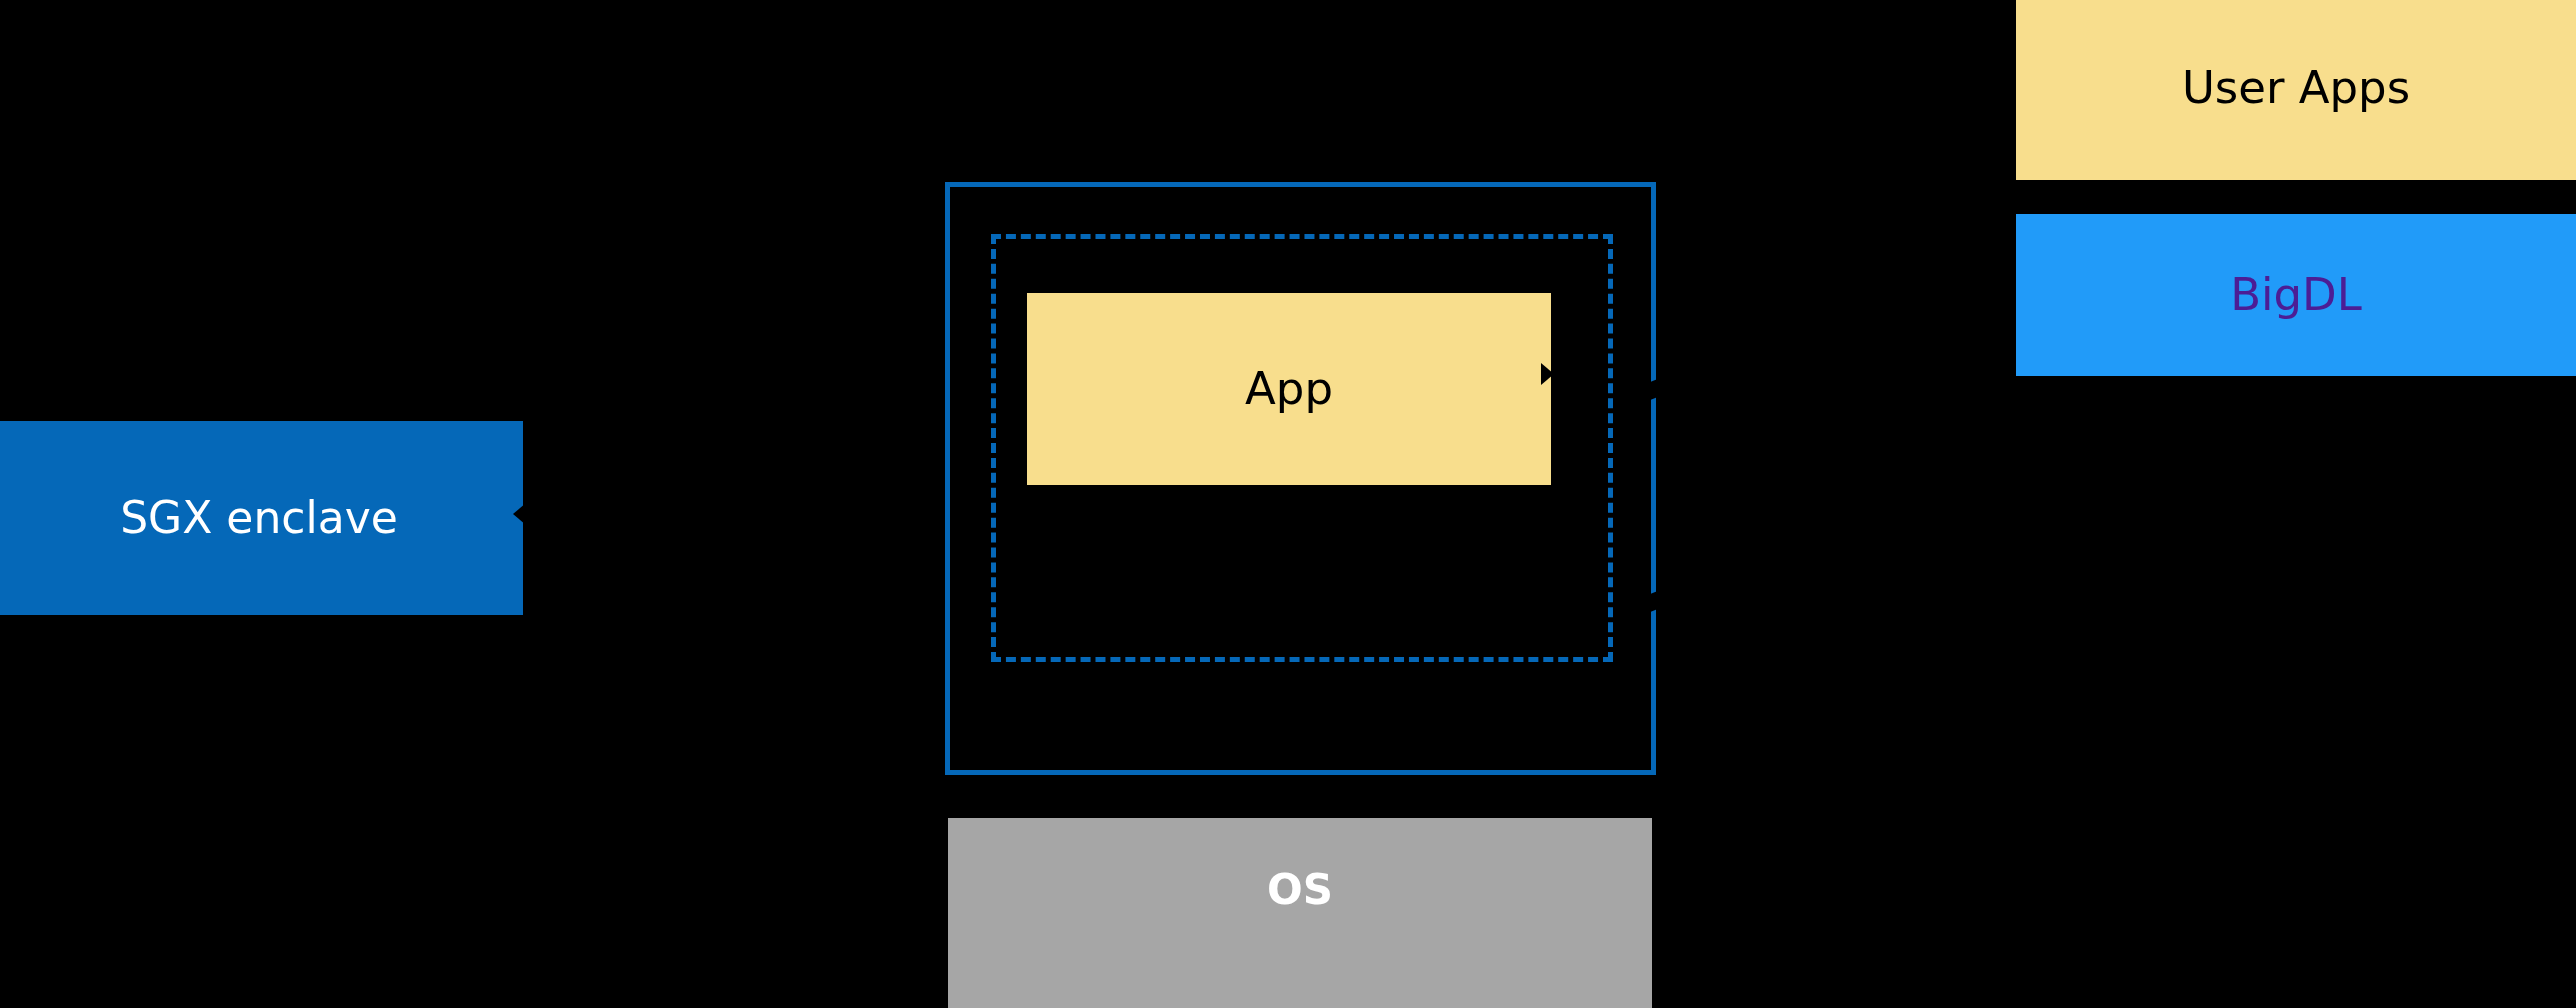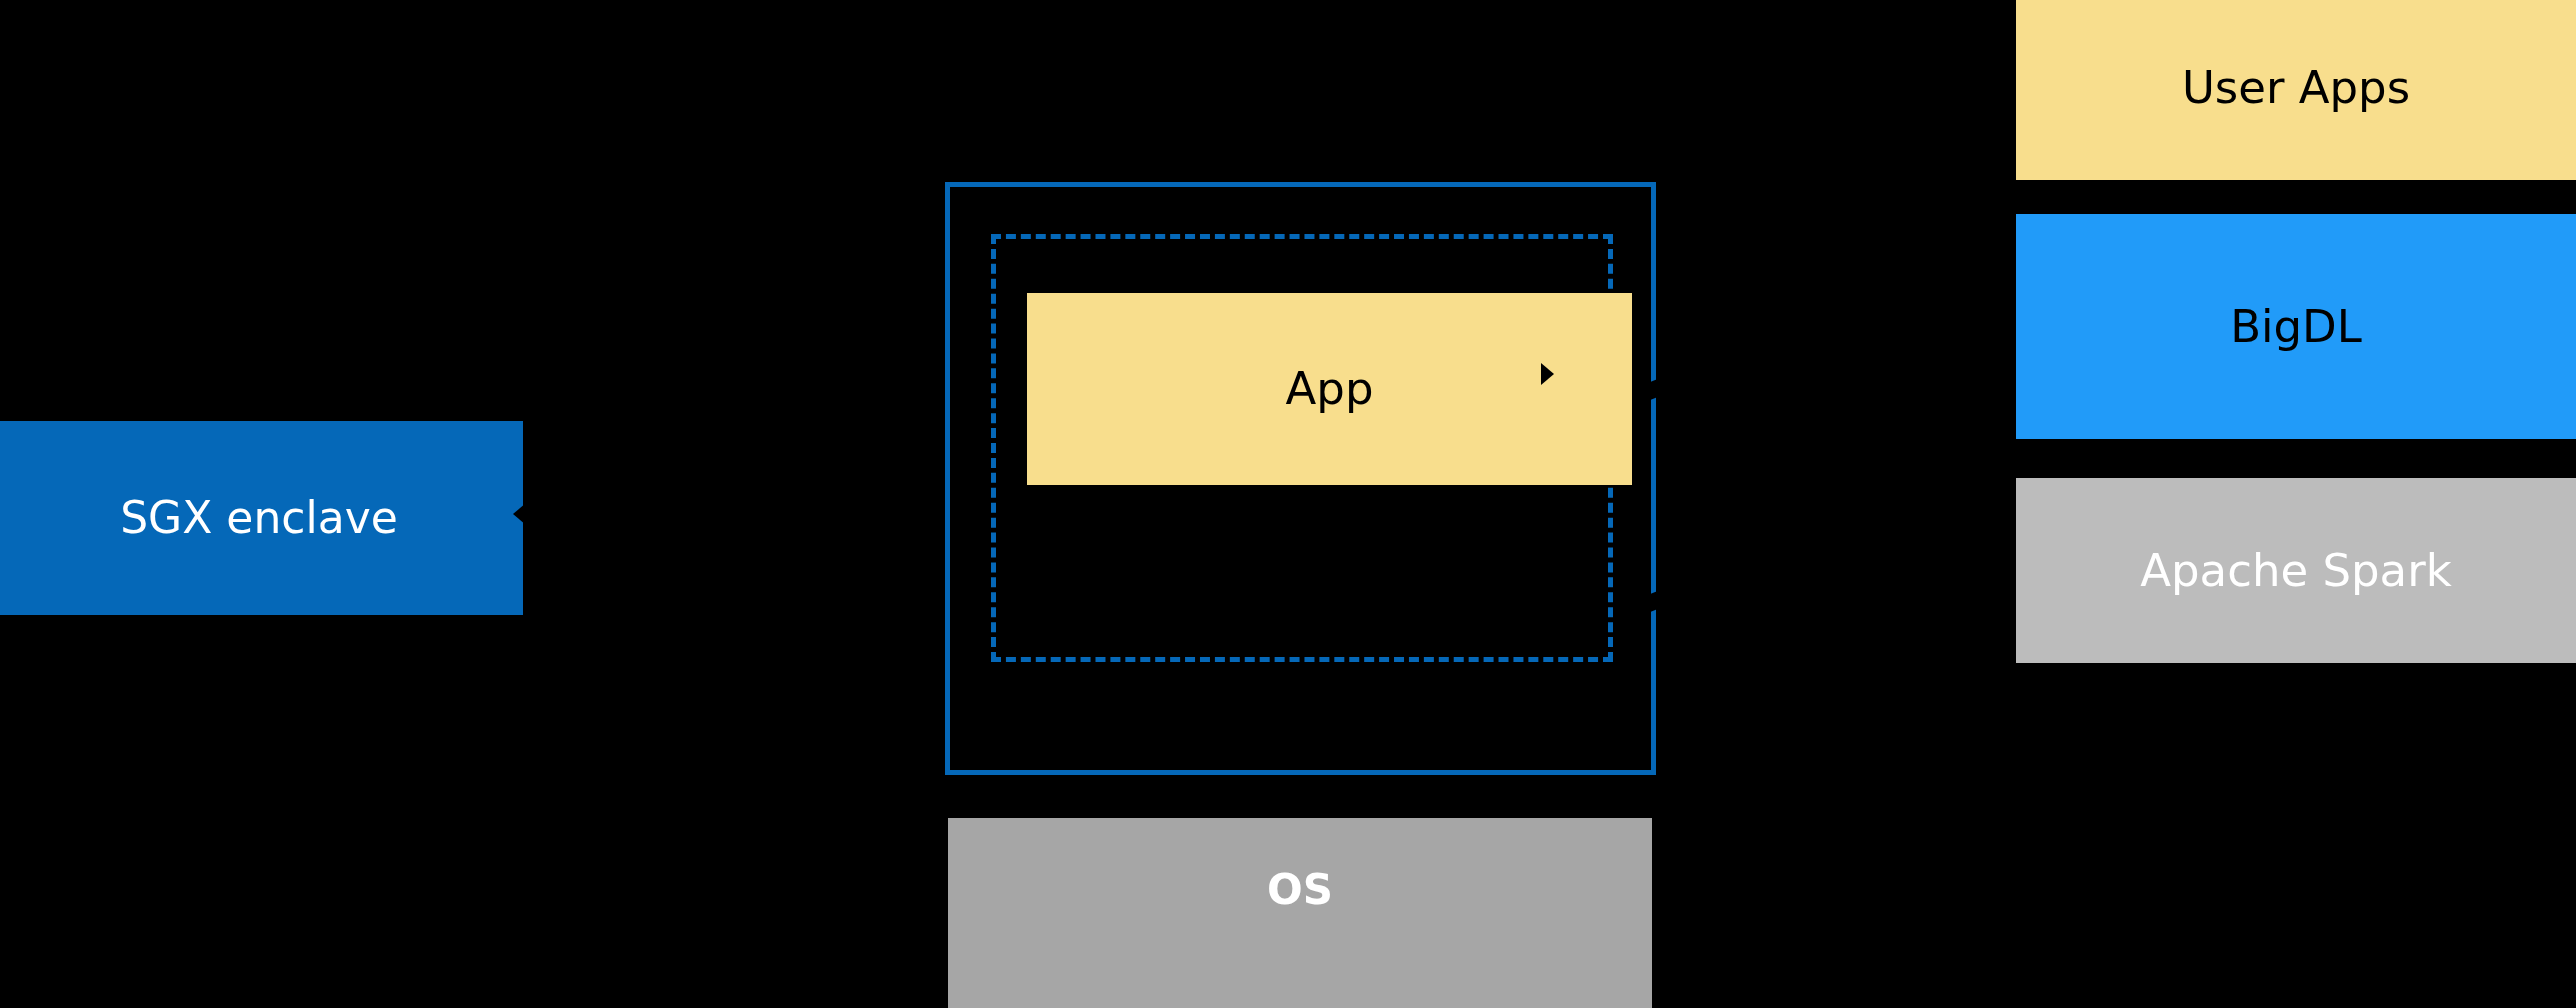--- a/index.html
+++ b/index.html
@@ -77,21 +77,21 @@
     width: 622px;
     height: 428px;
     border: 5.9px dashed #0568B8;
     background: transparent;
   }
 
   
   #app-box {
     left: 1027px;
     top: 293px;
-    width: 605px;
+    width: 524px;
     height: 192px;
     background: #F8DE8D;
     color: #000000;
     font-size: 45px;
   }
 
   
   #libos-box {
     left: 1035px;
     top: 553px;
@@ -123,23 +123,23 @@
     width: 560px;
     height: 185px;
     background: #F8DE8D;
     color: #000000;
     font-size: 45px;
   }
   #bigdl-box {
     left: 2016px;
     top: 214px;
     width: 560px;
-    height: 225px;
+    height: 162px;
     background: #219BF9;
-    color: #000000;
+    color: #4c1d95;
     font-size: 45px;
   }
   #apache-spark-box {
     left: 2016px;
     top: 478px;
     width: 560px;
     height: 185px;
     background: #BCBCBC;
     color: #FFFFFF;
     font-size: 45px;
@@ -193,18 +193,15 @@
   </div>
 
   <div class="box" id="user-apps-box">
     <span class="label">User Apps</span>
   </div>
 
   <div class="box" id="bigdl-box">
     <span class="label">BigDL</span>
   </div>
 
-  <div class="box" id="apache-spark-box">
-    <span class="label">Apache Spark</span>
-  </div>
 
 </div>
 
 
 </body></html>

